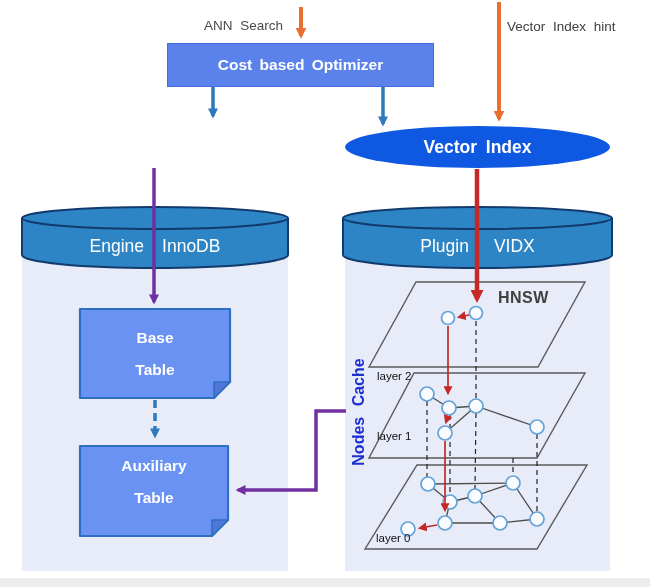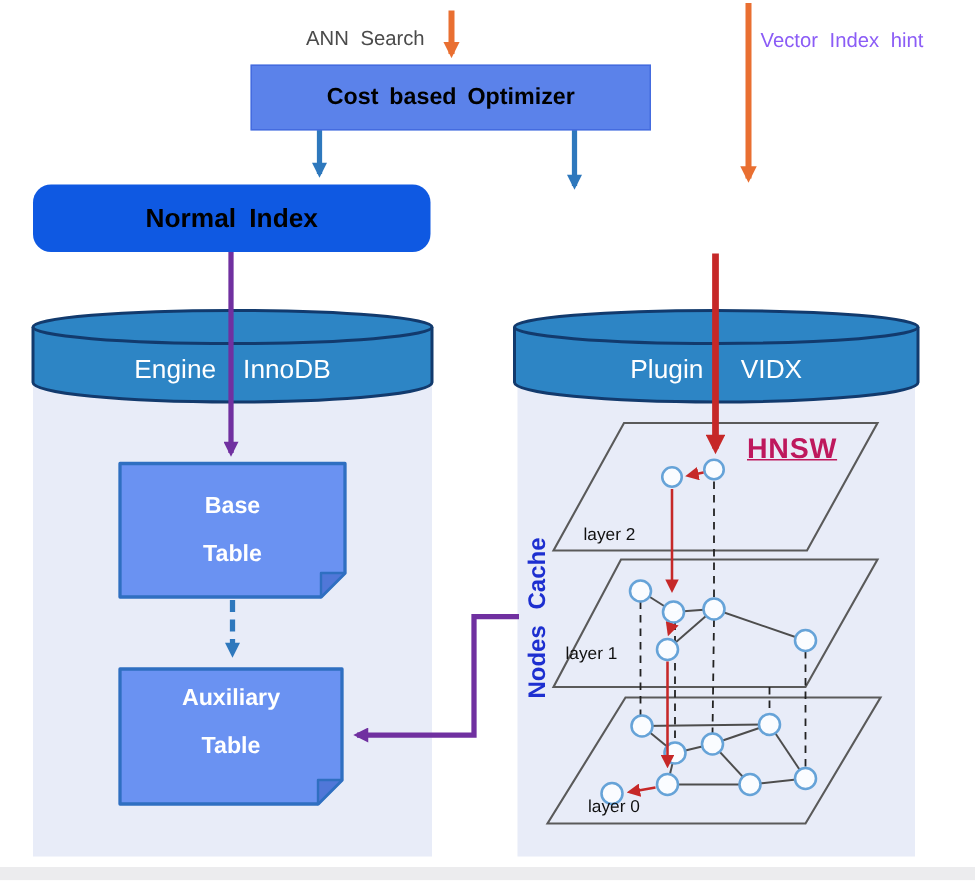--- a/index.html
+++ b/index.html
@@ -3,39 +3,39 @@
 <meta charset="utf-8">
 <style>
   html,body{margin:0;padding:0;background:#fff;}
   #stage{
     position:relative;width:650px;height:587px;overflow:hidden;background:#ffffff;
     font-family:"Liberation Sans", sans-serif;
   }
   #shapes{position:absolute;left:0;top:0;z-index:1;}
   .lbl{position:absolute;z-index:2;white-space:nowrap;}
   .lbl-ann{left:204px;top:18px;font-size:13.5px;color:#4b4b4b;word-spacing:4px;text-align:center;}
-  .lbl-hint{left:507px;top:19px;font-size:13.5px;color:#8b5cf6;word-spacing:4px;}
-  .box{position:absolute;z-index:2;display:flex;align-items:center;justify-content:center;color:#000000;font-weight:bold;}
+  .lbl-hint{left:507px;top:19px;font-size:13.5px;color:#404040;word-spacing:4px;}
+  .box{position:absolute;z-index:2;display:flex;align-items:center;justify-content:center;color:#ffffff;font-weight:bold;}
   .box-optimizer{left:167px;top:43px;width:265px;height:42px;background:#5b82ea;border:1px solid rgba(40,80,210,.45);font-size:15.5px;word-spacing:3px;}
   .box-normal{left:22px;top:123px;width:265px;height:45px;background:#0f59e2;border-radius:12px;font-size:17.5px;word-spacing:4px;}
   .ellipse-vector{left:345px;top:126px;width:265px;height:42px;background:#0f59e2;border-radius:50%;font-size:17.5px;word-spacing:4px;}
   .cyl-label{position:absolute;z-index:2;display:flex;align-items:center;justify-content:center;color:#fff;font-size:17.5px;}
   .cyl-label-left{left:22px;top:228px;width:266px;height:36px;gap:18px;}
   .cyl-label-right{left:343px;top:228px;width:269px;height:36px;gap:25px;}
   .doc-text{position:absolute;z-index:2;display:flex;flex-direction:column;align-items:center;justify-content:center;
     color:#fff;font-weight:bold;font-size:15.5px;line-height:32px;}
   .doc-text-base{left:80px;top:309px;width:150px;height:89px;text-align:right;}
   .doc-text-aux{left:80px;top:446px;width:148px;height:72px;}
-  .lbl-hnsw{left:498px;top:289px;font-size:19px;font-weight:bold;color:#be185d;letter-spacing:.5px;text-decoration:underline;}
+  .lbl-hnsw{left:498px;top:289px;font-size:16px;font-weight:bold;color:#404040;letter-spacing:.5px;}
   .lbl-cache{left:304px;top:403px;width:110px;height:18px;text-align:center;font-size:16px;font-weight:bold;
     color:#1d2fd0;word-spacing:6px;transform:rotate(-90deg);}
   .lbl-layer{font-size:11.5px;color:#111;}
-  .lbl-layer2{left:377px;top:351px;margin-left:12px;}
+  .lbl-layer2{left:377px;top:370px;}
   .lbl-layer1{left:377px;top:430px;}
-  .lbl-layer0{left:376px;top:532px;margin-left:16px;}
+  .lbl-layer0{left:376px;top:532px;}
 </style>
 </head>
 <body>
 
 <div id="stage">
 
   <svg id="shapes" width="650" height="587" viewBox="0 0 650 587">
     <defs>
       <marker id="ah-orange" viewBox="0 0 10 10" refX="7.5" refY="5" markerWidth="11" markerHeight="11" orient="auto" markerUnits="userSpaceOnUse">
           <path d="M0,0L10,5L0,10Z" fill="#e96f31"></path>
@@ -161,24 +161,24 @@
     </g>
   </svg>
 
   <div class="lbl lbl-ann">ANN Search</div>
   <div class="lbl lbl-hint">Vector Index hint</div>
 
   <div class="box box-optimizer">
     <span>Cost based Optimizer</span>
   </div>
 
-  <div class="box box-normal">
-    <span>Normal Index</span>
-  </div>
-
+
+  <div class="box ellipse-vector">
+    <span>Vector Index</span>
+  </div>
 
   <div class="cyl-label cyl-label-left">
     <span>Engine</span>
     <span>InnoDB</span>
   </div>
 
   <div class="cyl-label cyl-label-right">
     <span>Plugin</span>
     <span>VIDX</span>
   </div>

